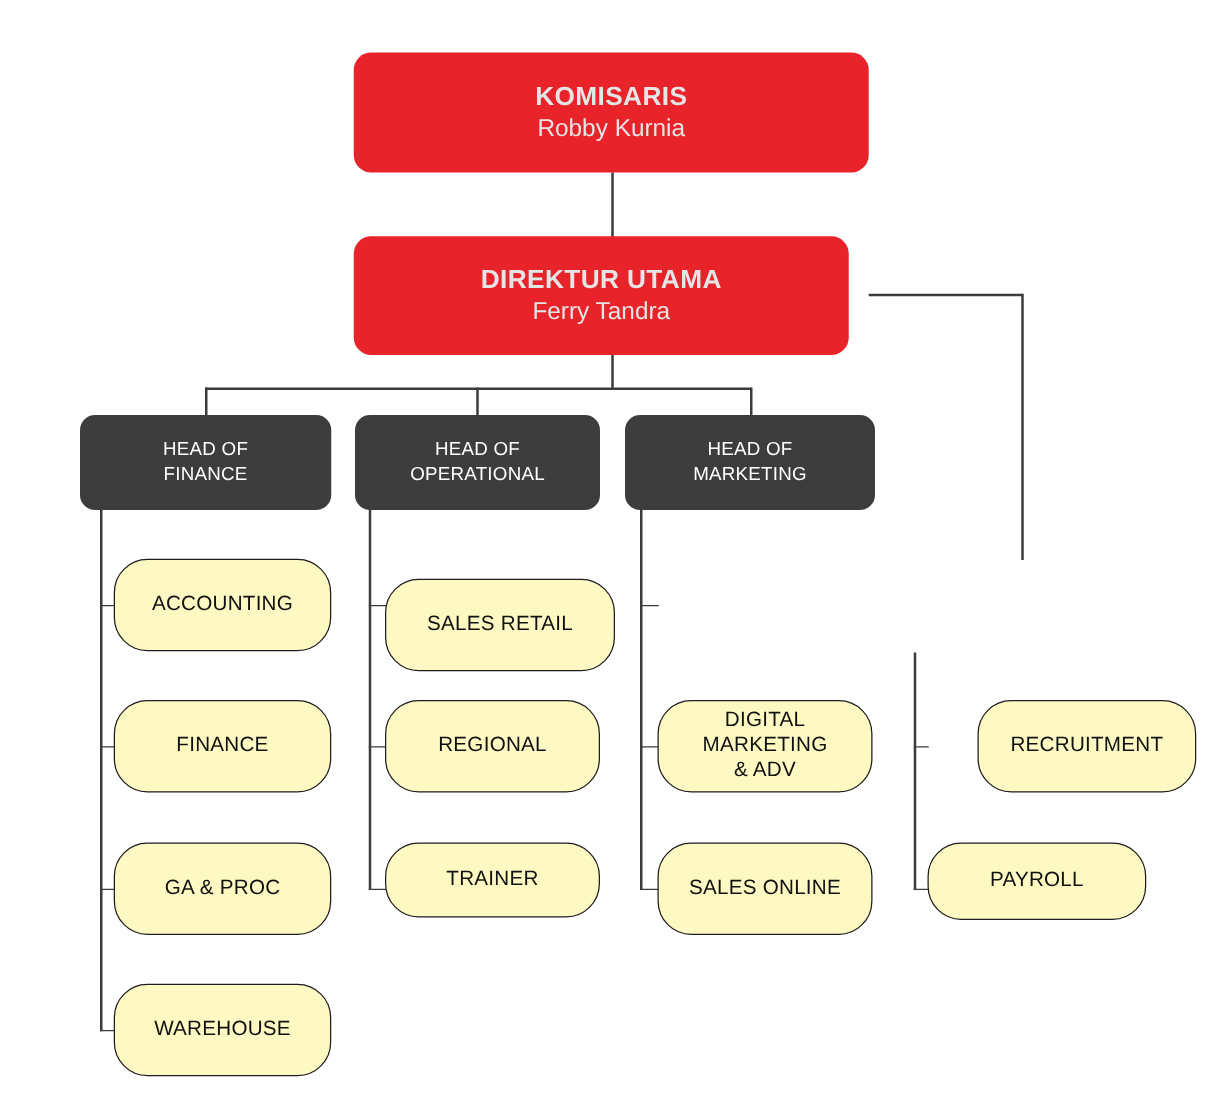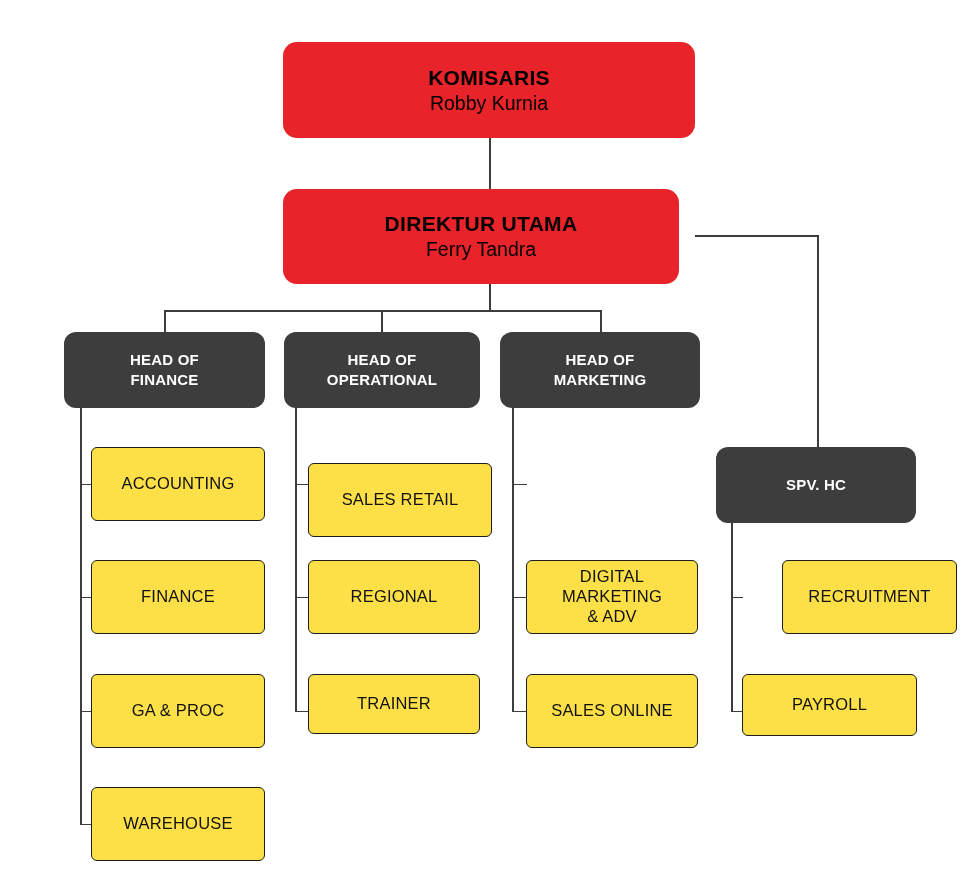--- a/index.html
+++ b/index.html
@@ -24,49 +24,49 @@
     box-sizing: border-box;
     display: flex;
     flex-direction: column;
     align-items: center;
     justify-content: center;
     text-align: center;
   }
   .node.exec {
     background: #e82329;
     border-radius: 14px;
-    color: #000000;
+    color: #e5e5e5;
   }
   .exec-title {
     font-size: 21px;
     font-weight: bold;
     letter-spacing: 0.3px;
     line-height: 1.3;
   }
   .exec-name {
     font-size: 19.5px;
     font-weight: normal;
     line-height: 1.3;
   }
   .node.head {
     background: #3d3d3d;
     border-radius: 12px;
     color: #ffffff;
   }
   .head-label {
     font-size: 15px;
-    font-weight: bold;
+    font-weight: normal;
     letter-spacing: 0.2px;
     line-height: 1.35;
     white-space: pre-line;
   }
   .node.leaf {
-    background: #fde047;
+    background: #fef9c3;
     border: 1.6px solid #1d1d1d;
-    border-radius: 6px;
+    border-radius: 27px;
     color: #111111;
     text-align: center;
   }
   .leaf-label {
     font-size: 16.5px;
     font-weight: 500;
     letter-spacing: 0.2px;
     line-height: 1.2;
     white-space: pre-line;
   }
@@ -120,23 +120,20 @@
 FINANCE</div>
   </div>
   <div class="node head" style="left:284px;top:332px;width:196px;height:76px">
     <div class="head-label">HEAD OF
 OPERATIONAL</div>
   </div>
   <div class="node head" style="left:500px;top:332px;width:200px;height:76px">
     <div class="head-label">HEAD OF
 MARKETING</div>
   </div>
-  <div class="node head" style="left:716px;top:447px;width:200px;height:76px">
-    <div class="head-label">SPV. HC</div>
-  </div>
 
   <div class="node leaf" style="left:91px;top:447px;width:174px;height:74px">
     <div class="leaf-label">ACCOUNTING</div>
   </div>
   <div class="node leaf" style="left:91px;top:560px;width:174px;height:74px">
     <div class="leaf-label">FINANCE</div>
   </div>
   <div class="node leaf" style="left:91px;top:674px;width:174px;height:74px">
     <div class="leaf-label">GA &amp; PROC</div>
   </div>

